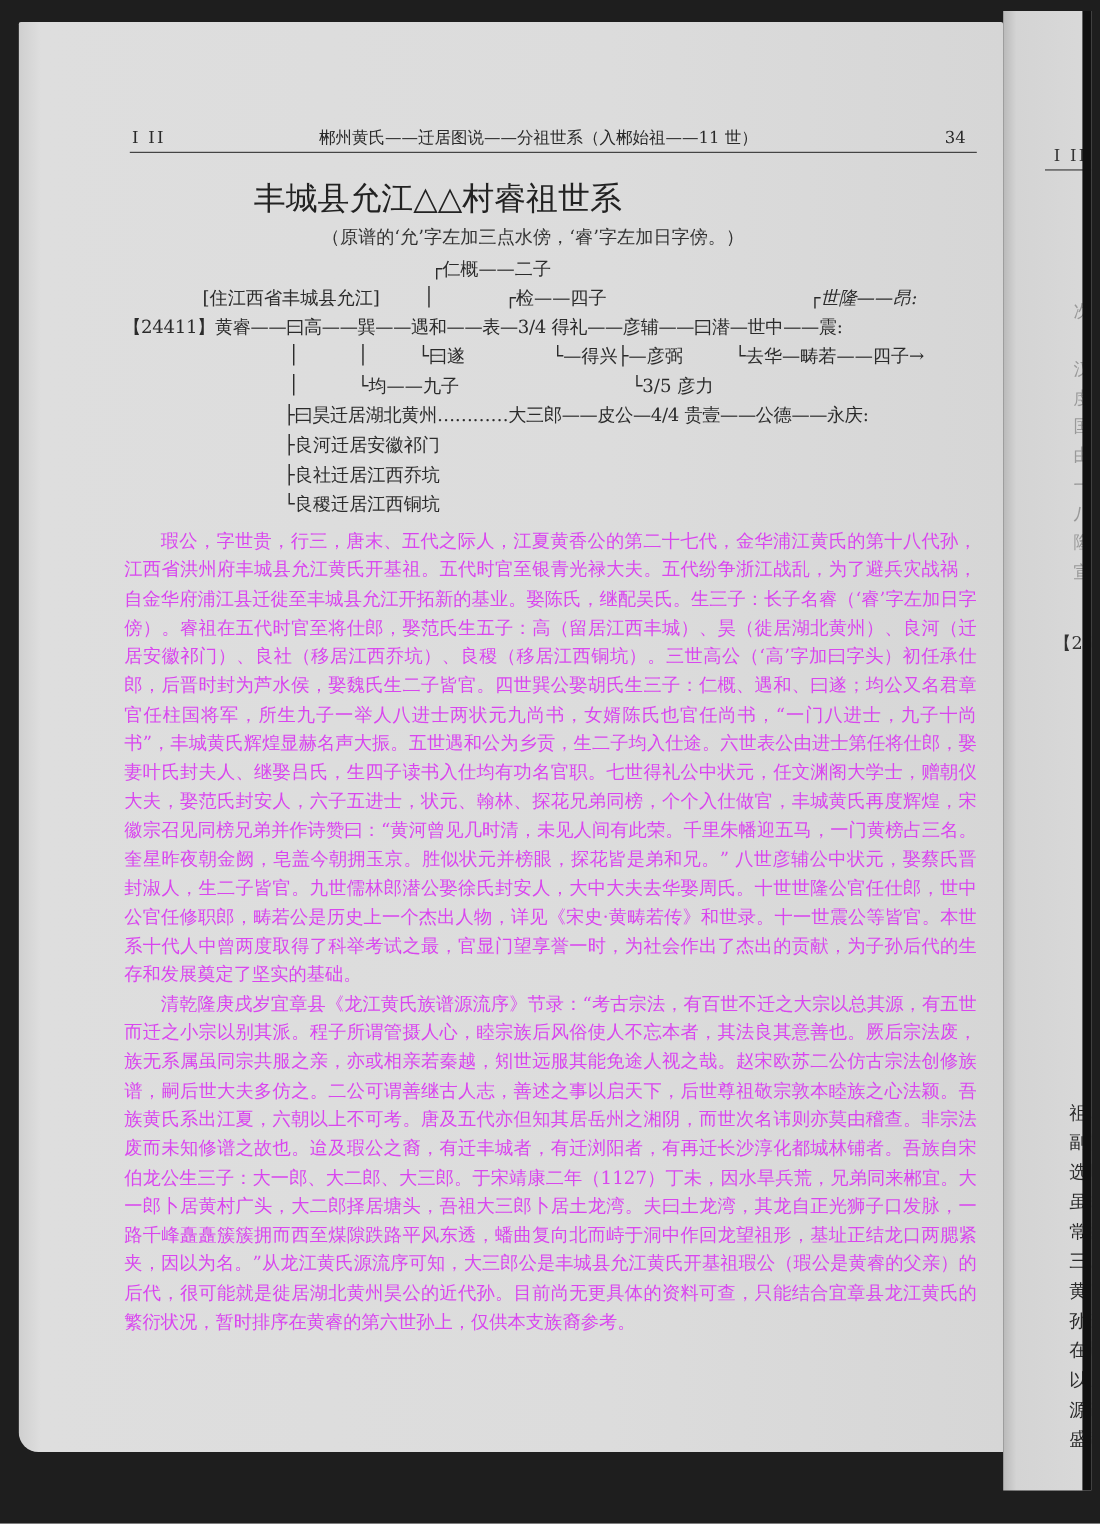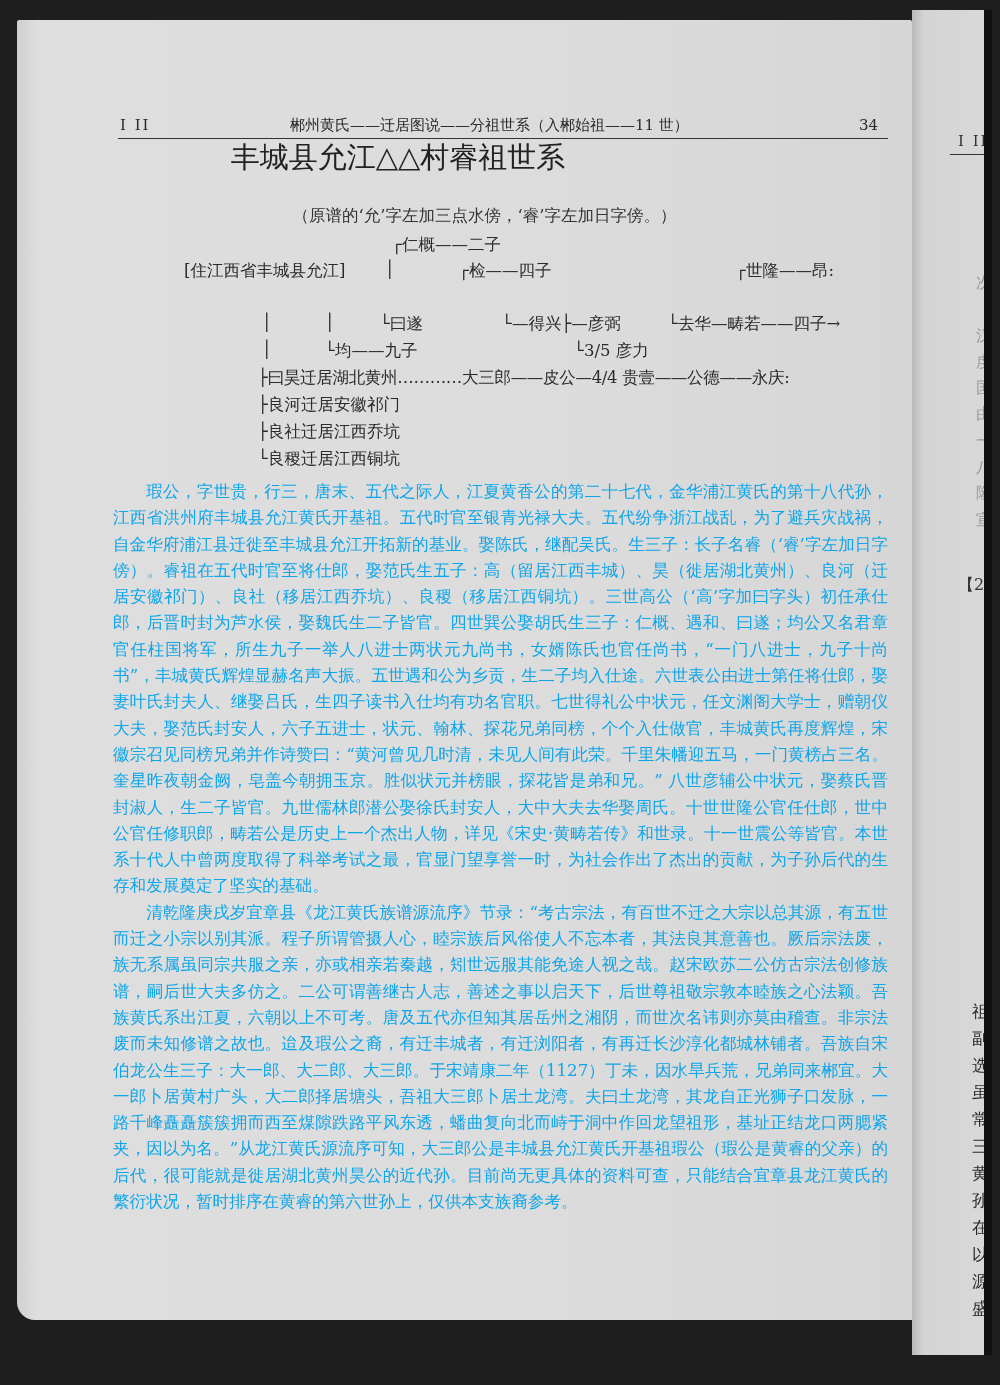--- a/index.html
+++ b/index.html
@@ -28,33 +28,33 @@
   }
   .hdr {
     position: absolute; left: 118px; top: 112px; width: 770px; height: 26px;
     border-bottom: 1.5px solid #333;
     font-size: 15px;
   }
   .hdr .sec { position: absolute; left: 2px; top: 4px; letter-spacing: 2px; }
   .hdr .running { position: absolute; left: 172px; top: 4px; }
   .hdr .pno { position: absolute; right: 10px; top: 4px; }
   .title {
-    position: absolute; left: 0; width: 796px; top: 138px; text-align: center;
+    position: absolute; left: 0; width: 796px; top: 161px; text-align: center;
     font-family: "DejaVu Sans", "Liberation Sans", sans-serif;
     font-size: 29px; color: #222; letter-spacing: 0px;
   }
   .subtitle {
     position: absolute; left: 0; width: 969px; top: 205px; text-align: center;
     font-size: 16.5px; color: #333;
   }
   .tree { position: absolute; left: 0; top: 0; width: 980px; height: 480px; font-size: 16.5px; color: #2b2b2b; }
   .tree span { position: absolute; white-space: nowrap; }
   .body-text {
     position: absolute; left: 113px; top: 479px; width: 775px;
-    font-size: 16.6px; line-height: 26.3px; color: #0ea5e9;
+    font-size: 16.6px; line-height: 26.3px; color: #d946ef;
     text-align: justify;
   }
   .body-text p { margin: 0; text-indent: 2em; }
   .p2-hdr { position: absolute; left: 46px; top: 122px; font-size: 15px; color:#333; letter-spacing: 2px;}
   .p2-rule { position: absolute; left: 38px; top: 144px; width: 50px; border-bottom: 1.5px solid #333; }
   .p2-lines { position: absolute; left: 44px; top: 260px; font-size: 16px; line-height: 26.3px; color: #999; }
   .p2-mark { position: absolute; left: 46px; top: 565px; font-size: 16px; color: #333; }
   .p2-bottom { position: absolute; left: 60px; top: 988px; font-size: 16.5px; line-height: 27px; color: #2a2a2a; }
   .p2-bottom div { white-space: nowrap; }
 </style>
@@ -103,21 +103,22 @@
 </div>
 
 <div class="title">丰城县允江△△村睿祖世系</div>
 <div class="subtitle">（原谱的‘允’字左加三点水傍，‘睿’字左加日字傍。）</div>
 
 <div class="tree">
   <span style="left:392px; top:234px;">┌仁概——二子</span>
   <span style="left:168px; top:260px;margin-left:16px;">[住江西省丰城县允江]</span>
   <span style="left:385px; top:260px;">│</span>
   <span style="left:459px; top:260px;">┌检——四子</span>
-  <span style="left:736px; top:260px;">┌世隆——昂:</span>
+  <span style="left:736px; top:260px;font-style:italic;">┌世隆——昂:</span>
+  <span style="left:112px; top:287px; letter-spacing:-0.3px;">【24411】黄睿——曰高——巽——遇和——表—3/4 得礼——彦辅——曰潜—世中——震:</span>
   <span style="left:262px; top:313px;">│</span>
   <span style="left:325px; top:313px;">│</span>
   <span style="left:380px; top:313px;">└曰遂</span>
   <span style="left:502px; top:313px;">└—得兴├—彦弼</span>
   <span style="left:668px; top:313px;">└去华—畴若——四子→</span>
   <span style="left:262px; top:340px;">│</span>
   <span style="left:325px; top:340px;">└均——九子</span>
   <span style="left:574px; top:340px;">└3/5 彦力</span>
   <span style="left:258px; top:367px; letter-spacing:-0.3px;">├曰昊迁居湖北黄州…………大三郎——皮公—4/4 贵壹——公德——永庆:</span>
   <span style="left:258px; top:394px;">├良河迁居安徽祁门</span>

